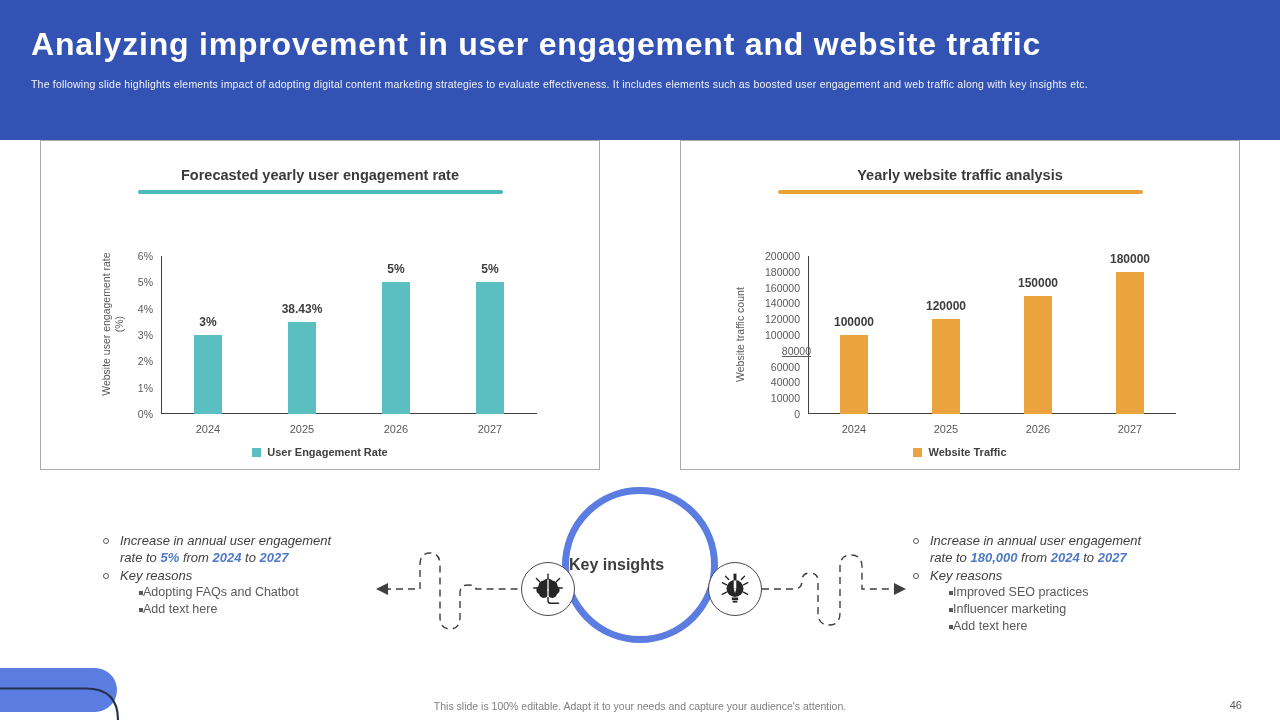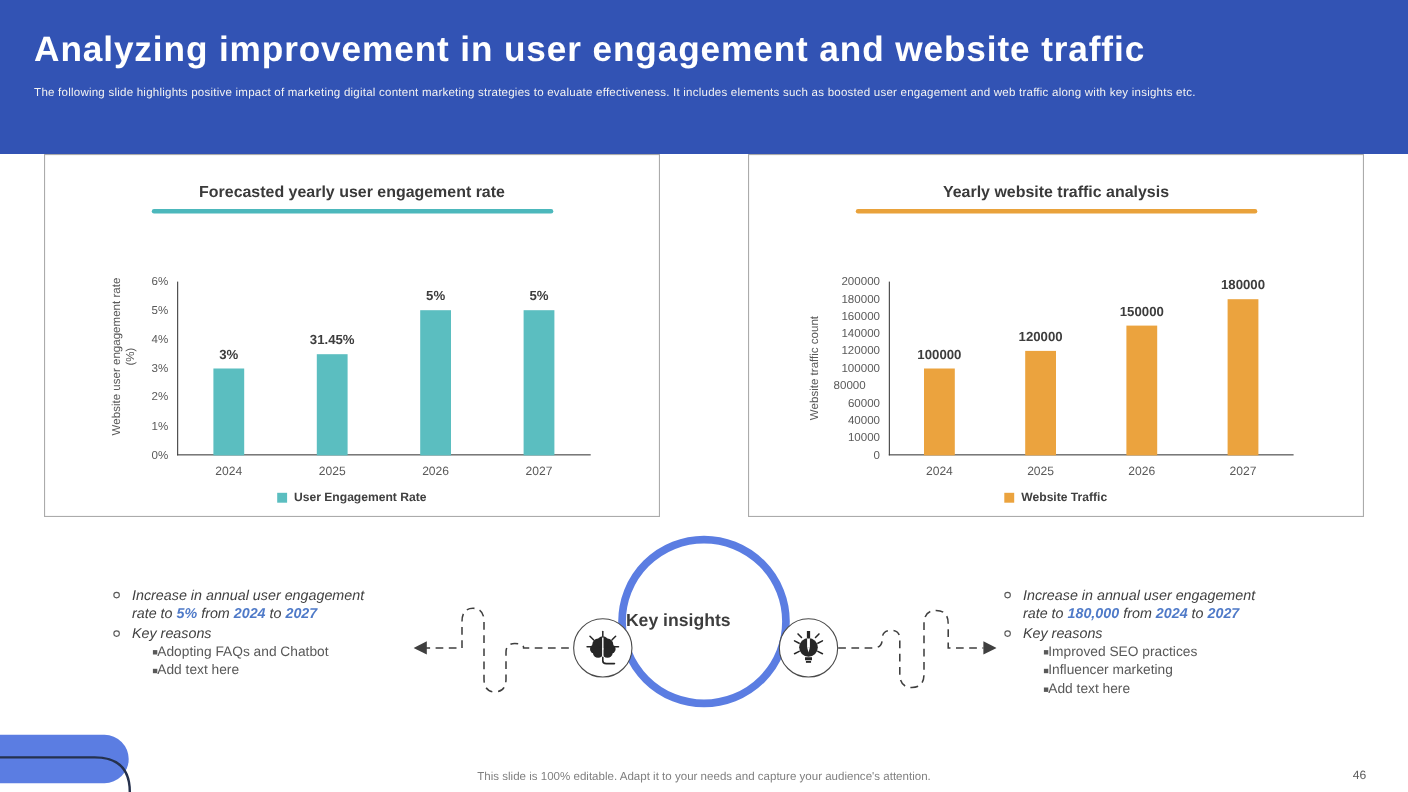--- a/index.html
+++ b/index.html
@@ -60,21 +60,21 @@
   .footer-note{position:absolute;left:0;top:700px;width:100%;text-align:center;font-size:10.5px;color:#808080;}
   .page-number{position:absolute;right:38px;top:699px;font-size:11px;color:#595959;}
 </style>
 </head>
 <body>
 
 <div class="slide">
 
   <header class="header">
     <h1>Analyzing improvement in user engagement and website traffic</h1>
-    <p>The following slide highlights positive impact of marketing digital content marketing strategies to evaluate effectiveness. It includes elements such as boosted user engagement and web traffic along with key insights etc.</p>
+    <p>The following slide highlights elements impact of adopting digital content marketing strategies to evaluate effectiveness. It includes elements such as boosted user engagement and web traffic along with key insights etc.</p>
   </header>
 
   <section class="chart-panel" id="panel0" style="left:40px;">
     <h2 class="chart-title">Forecasted yearly user engagement rate</h2>
     <div class="chart-underline" style="background: rgb(76, 184, 188);"></div>
     <div class="ylabel">Website user engagement rate (%)</div>
     <div class="plot" style="left: 120px; top: 115px; width: 376px; height: 158px;"></div>
     <div class="legend">
       <span class="legend-swatch" style="background: rgb(91, 190, 192);"></span>
       <span class="legend-label">User Engagement Rate</span>
@@ -83,21 +83,21 @@
       <div class="ytick" style="left: 58px; width: 54px; top: 240.667px;">1%</div>
       <div class="ytick" style="left: 58px; width: 54px; top: 214.333px;">2%</div>
       <div class="ytick" style="left: 58px; width: 54px; top: 188px;">3%</div>
       <div class="ytick" style="left: 58px; width: 54px; top: 161.667px;">4%</div>
       <div class="ytick" style="left: 58px; width: 54px; top: 135.333px;">5%</div>
       <div class="ytick" style="left: 58px; width: 54px; top: 109px;">6%</div>
       <div class="bar" style="left: 153px; top: 194px; width: 28px; height: 79px; background: rgb(91, 190, 192);"></div>
       <div class="dlabel" style="left: 132px; width: 70px; top: 174px;">3%</div>
       <div class="xlabel" style="left: 127px; width: 80px; top: 282px;">2024</div>
       <div class="bar" style="left: 247px; top: 180.833px; width: 28px; height: 92.1667px; background: rgb(91, 190, 192);"></div>
-      <div class="dlabel" style="left: 226px; width: 70px; top: 160.833px;">31.45%</div>
+      <div class="dlabel" style="left: 226px; width: 70px; top: 160.833px;">38.43%</div>
       <div class="xlabel" style="left: 221px; width: 80px; top: 282px;">2025</div>
       <div class="bar" style="left: 341px; top: 141.333px; width: 28px; height: 131.667px; background: rgb(91, 190, 192);"></div>
       <div class="dlabel" style="left: 320px; width: 70px; top: 121.333px;">5%</div>
       <div class="xlabel" style="left: 315px; width: 80px; top: 282px;">2026</div>
       <div class="bar" style="left: 435px; top: 141.333px; width: 28px; height: 131.667px; background: rgb(91, 190, 192);"></div>
       <div class="dlabel" style="left: 414px; width: 70px; top: 121.333px;">5%</div>
       <div class="xlabel" style="left: 409px; width: 80px; top: 282px;">2027</div>
     </section>
 
   <section class="chart-panel" id="panel1" style="left:680px;">
@@ -106,21 +106,21 @@
     <div class="ylabel">Website traffic count</div>
     <div class="plot" style="left: 127px; top: 115px; width: 368px; height: 158px;"></div>
     <div class="legend">
       <span class="legend-swatch" style="background: rgb(235, 163, 62);"></span>
       <span class="legend-label">Website Traffic</span>
     </div>
   <div class="ytick" style="left: 65px; width: 54px; top: 267px;">0</div>
       <div class="ytick" style="left: 65px; width: 54px; top: 251.2px;">10000</div>
       <div class="ytick" style="left: 65px; width: 54px; top: 235.4px;">40000</div>
       <div class="ytick" style="left: 65px; width: 54px; top: 219.6px;">60000</div>
-      <div class="ytick" style="left: 52px; width: 54px; top: 203.8px;">80000</div>
+      <div class="ytick" style="left: 76px; width: 54px; top: 203.8px; text-decoration: underline;">80000</div>
       <div class="ytick" style="left: 65px; width: 54px; top: 188px;">100000</div>
       <div class="ytick" style="left: 65px; width: 54px; top: 172.2px;">120000</div>
       <div class="ytick" style="left: 65px; width: 54px; top: 156.4px;">140000</div>
       <div class="ytick" style="left: 65px; width: 54px; top: 140.6px;">160000</div>
       <div class="ytick" style="left: 65px; width: 54px; top: 124.8px;">180000</div>
       <div class="ytick" style="left: 65px; width: 54px; top: 109px;">200000</div>
       <div class="bar" style="left: 159px; top: 194px; width: 28px; height: 79px; background: rgb(235, 163, 62);"></div>
       <div class="dlabel" style="left: 138px; width: 70px; top: 174px;">100000</div>
       <div class="xlabel" style="left: 133px; width: 80px; top: 282px;">2024</div>
       <div class="bar" style="left: 251px; top: 178.2px; width: 28px; height: 94.8px; background: rgb(235, 163, 62);"></div>

